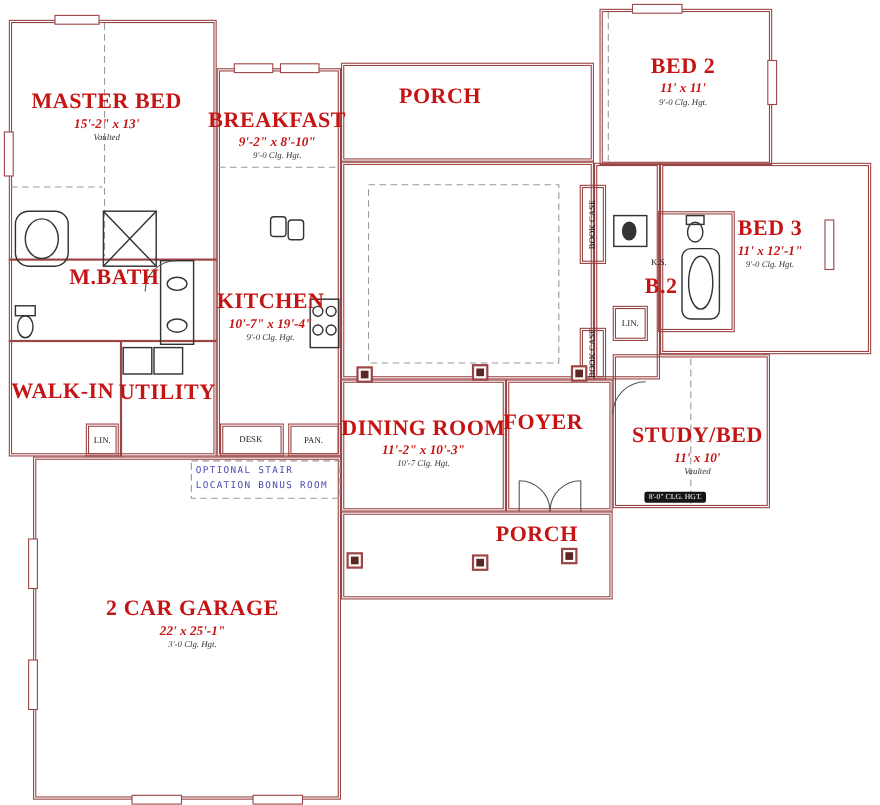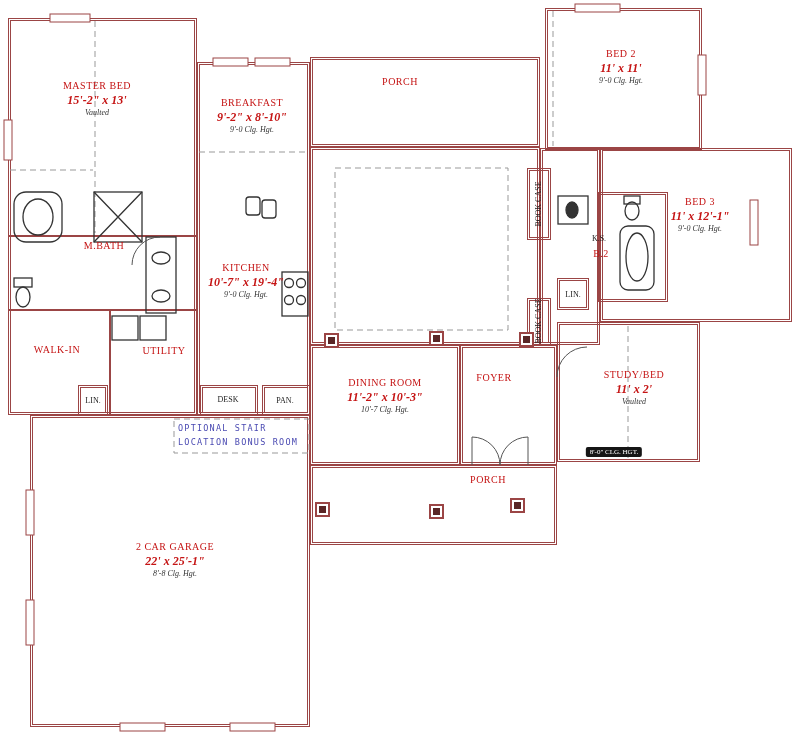--- a/index.html
+++ b/index.html
@@ -3,21 +3,21 @@
 <meta charset="utf-8">
 <style>
   html,body{margin:0;padding:0;background:#ffffff;}
   #plan{position:relative;width:800px;height:732px;background:#fff;overflow:hidden;
         font-family:"Liberation Serif",serif;}
   .wall{position:absolute;border:3px double #9b4545;box-sizing:border-box;z-index:1;background:transparent;}
   .pline{position:absolute;background:#9b4545;z-index:1;}
   svg.overlay{position:absolute;left:0;top:0;z-index:3;pointer-events:none;}
   .room-label{position:absolute;transform:translateX(-50%);text-align:center;
       color:#c51414;white-space:nowrap;line-height:1.25;z-index:5;}
-  .rname{font-weight:normal;font-size:10px;letter-spacing:.5px;display:block;}
+  .rname{font-weight:bold;font-size:20px;letter-spacing:.5px;display:block;}
   .rdims{font-style:italic;font-weight:bold;font-size:12px;display:block;}
   .rnote{font-style:italic;font-size:8px;color:#333;display:block;}
   .small-label{position:absolute;transform:translate(-50%,-50%);font-size:8px;color:#1a1a1a;z-index:5;white-space:nowrap;}
   .vertical{transform:translate(-50%,-50%) rotate(-90deg);}
   .band{position:absolute;transform:translate(-50%,-50%);background:#161616;color:#fff;
       font-size:7px;padding:1px 4px;z-index:5;white-space:nowrap;border-radius:2px;}
   .blue-note{position:absolute;color:#4a4ab2;font-family:"DejaVu Sans Mono",monospace;
       font-size:8.5px;letter-spacing:1.2px;line-height:1.7;z-index:5;white-space:nowrap;}
   .blue-note span{display:block;}
 </style>
@@ -175,43 +175,43 @@
     <span class="rname">KITCHEN</span>
     <span class="rdims">10'-7" x 19'-4"</span>
     <span class="rnote">9'-0 Clg. Hgt.</span>
   </div>
   <div class="room-label" style="left:601px;top:248px">
     <span class="rname">B.2</span>
   </div>
   <div class="room-label" style="left:57px;top:344px">
     <span class="rname">WALK-IN</span>
   </div>
-  <div class="room-label" style="left:164px;top:345px">
+  <div class="room-label" style="left:152px;top:345px">
     <span class="rname">UTILITY</span>
   </div>
   <div class="room-label" style="left:385px;top:377px">
     <span class="rname">DINING ROOM</span>
     <span class="rdims">11'-2" x 10'-3"</span>
     <span class="rnote">10'-7 Clg. Hgt.</span>
   </div>
   <div class="room-label" style="left:494px;top:372px">
     <span class="rname">FOYER</span>
   </div>
-  <div class="room-label" style="left:634px;top:369px">
+  <div class="room-label" style="left:634px;top:384px">
     <span class="rname">STUDY/BED</span>
-    <span class="rdims">11' x 2'</span>
+    <span class="rdims">11' x 10'</span>
     <span class="rnote">Vaulted</span>
   </div>
   <div class="room-label" style="left:488px;top:474px">
     <span class="rname">PORCH</span>
   </div>
   <div class="room-label" style="left:175px;top:541px">
     <span class="rname">2 CAR GARAGE</span>
     <span class="rdims">22' x 25'-1"</span>
-    <span class="rnote">8'-8 Clg. Hgt.</span>
+    <span class="rnote">3'-0 Clg. Hgt.</span>
   </div>
 
   <div class="small-label" style="left:93px;top:400px">LIN.</div>
   <div class="small-label" style="left:228px;top:399px">DESK</div>
   <div class="small-label" style="left:285px;top:400px">PAN.</div>
   <div class="small-label" style="left:573px;top:294px">LIN.</div>
   <div class="small-label" style="left:599px;top:238px">K.S.</div>
   <div class="small-label vertical" style="left:538px;top:204px">BOOK CASE</div>
   <div class="small-label vertical" style="left:538px;top:321px">BOOK CASE</div>
   <div class="band" style="left:614px;top:452px">8'-0" CLG. HGT.</div>

